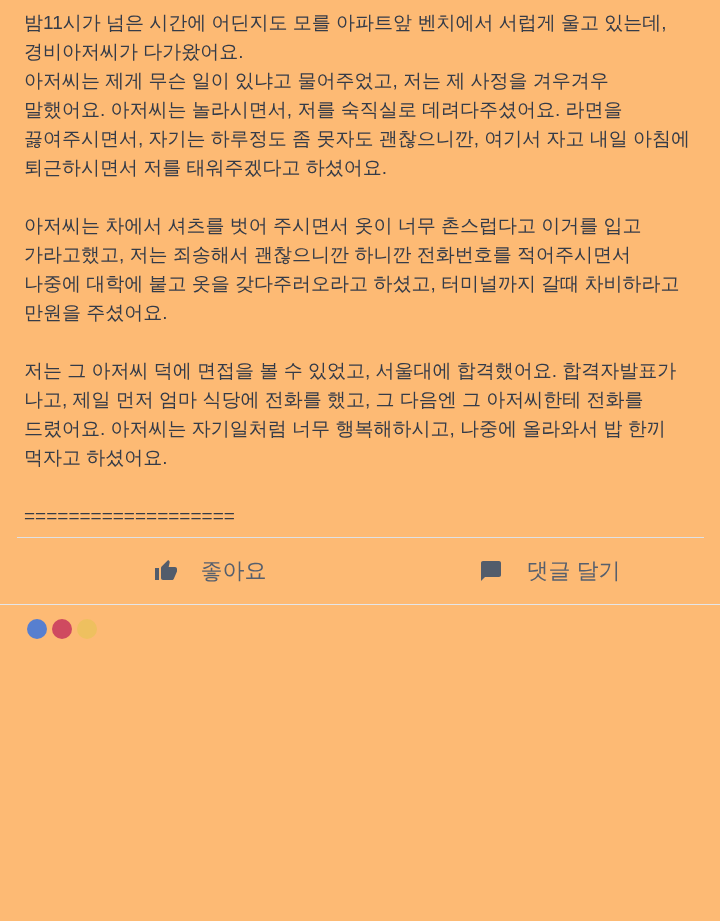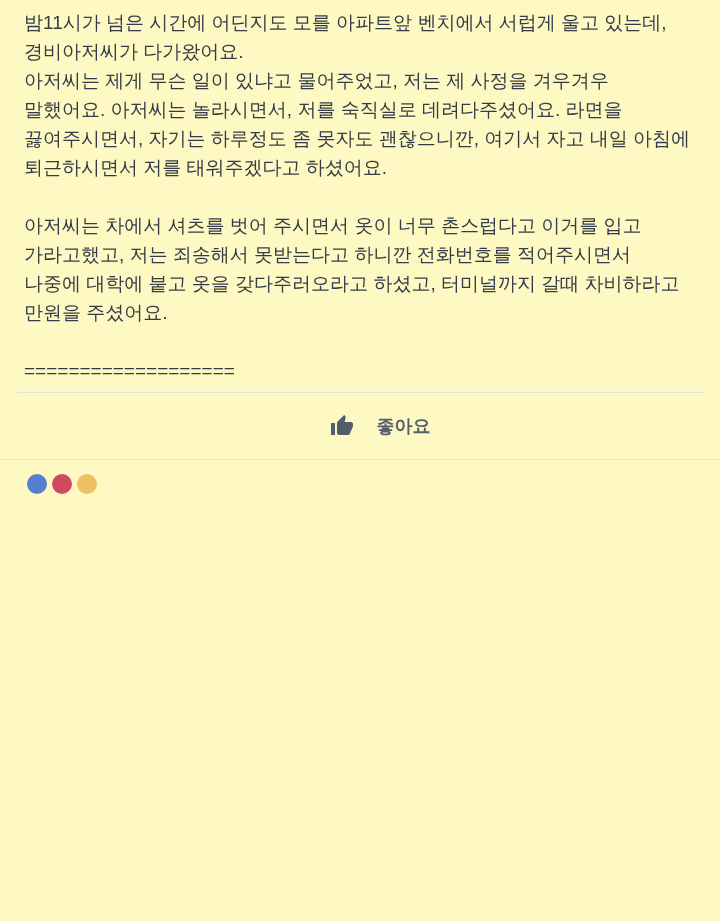--- a/index.html
+++ b/index.html
@@ -5,21 +5,21 @@
   html, body { margin: 0; padding: 0; }
   body {
     font-family: "Liberation Sans", "DejaVu Sans", sans-serif;
     background: #ffffff;
   }
   .page {
     position: relative;
     width: 720px;
     height: 921px;
     overflow: hidden;
-    background: #fef9c3;
+    background: #fdba74;
   }
   .content {
     padding: 8px 24px 0 24px;
     color: #343b48;
     font-size: 19px;
     line-height: 29px;
     font-weight: 400;
   }
   .para {
     margin: 29px 0 0 0;
@@ -42,22 +42,22 @@
     display: flex;
     align-items: center;
     justify-content: center;
     gap: 23px;
     background: none;
     border: none;
     padding: 0;
     cursor: pointer;
     color: #525c6b;
     font-family: inherit;
-    font-size: 18px;
-    font-weight: 700;
+    font-size: 22px;
+    font-weight: 400;
   }
   .action-btn .icon { display: inline-flex; }
   .action-btn svg { width: 24px; height: 24px; fill: currentColor; }
   .action-btn .label { color: #565f6d; }
   .divider-bottom {
     height: 1px;
     background: #e4e6e9;
   }
   .reactions {
     display: flex;
@@ -77,37 +77,49 @@
 <div class="page">
 
   <div class="content">
     <p class="para">밤11시가 넘은 시간에 어딘지도 모를 아파트앞 벤치에서 서럽게 울고 있는데,
 경비아저씨가 다가왔어요.
 아저씨는 제게 무슨 일이 있냐고 물어주었고, 저는 제 사정을 겨우겨우
 말했어요. 아저씨는 놀라시면서, 저를 숙직실로 데려다주셨어요. 라면을
 끓여주시면서, 자기는 하루정도 좀 못자도 괜찮으니깐, 여기서 자고 내일 아침에
 퇴근하시면서 저를 태워주겠다고 하셨어요.</p>
     <p class="para">아저씨는 차에서 셔츠를 벗어 주시면서 옷이 너무 촌스럽다고 이거를 입고
-가라고했고, 저는 죄송해서 못받는다고 하니깐 전화번호를 적어주시면서
+가라고했고, 저는 죄송해서 괜찮으니깐 하니깐 전화번호를 적어주시면서
 나중에 대학에 붙고 옷을 갖다주러오라고 하셨고, 터미널까지 갈때 차비하라고
 만원을 주셨어요.</p>
+    <p class="para">저는 그 아저씨 덕에 면접을 볼 수 있었고, 서울대에 합격했어요. 합격자발표가
+나고, 제일 먼저 엄마 식당에 전화를 했고, 그 다음엔 그 아저씨한테 전화를
+드렸어요. 아저씨는 자기일처럼 너무 행복해하시고, 나중에 올라와서 밥 한끼
+먹자고 하셨어요.</p>
     <p class="para">===================</p>
   </div>
 
   <div class="divider-top"></div>
 
   <div class="action-bar">
     <button class="action-btn">
       <span class="icon">
         <svg viewBox="0 0 24 24" aria-hidden="true">
             <path d="M1 21h4V9H1v12zM23 10c0-1.1-.9-2-2-2h-6.31l.95-4.57.03-.32c0-.41-.17-.79-.44-1.06L14.17 1 7.59 7.59C7.22 7.95 7 8.45 7 9v10c0 1.1.9 2 2 2h9c.83 0 1.54-.5 1.84-1.22l3.02-7.05c.09-.23.14-.47.14-.73v-2z"></path>
           </svg>
       </span>
       <span class="label">좋아요</span>
     </button>
+    <button class="action-btn">
+      <span class="icon">
+        <svg viewBox="0 0 24 24" aria-hidden="true">
+            <path d="M20 2H4c-1.1 0-2 .9-2 2v18l4-4h14c1.1 0 2-.9 2-2V4c0-1.1-.9-2-2-2z"></path>
+          </svg>
+      </span>
+      <span class="label">댓글 달기</span>
+    </button>
   </div>
 
   <div class="divider-bottom"></div>
 
   <div class="reactions">
     <span class="reaction" style="background-color: rgb(87, 127, 208);"></span>
     <span class="reaction" style="background-color: rgb(207, 74, 96);"></span>
     <span class="reaction" style="background-color: rgb(238, 192, 95);"></span>
   </div>
 

